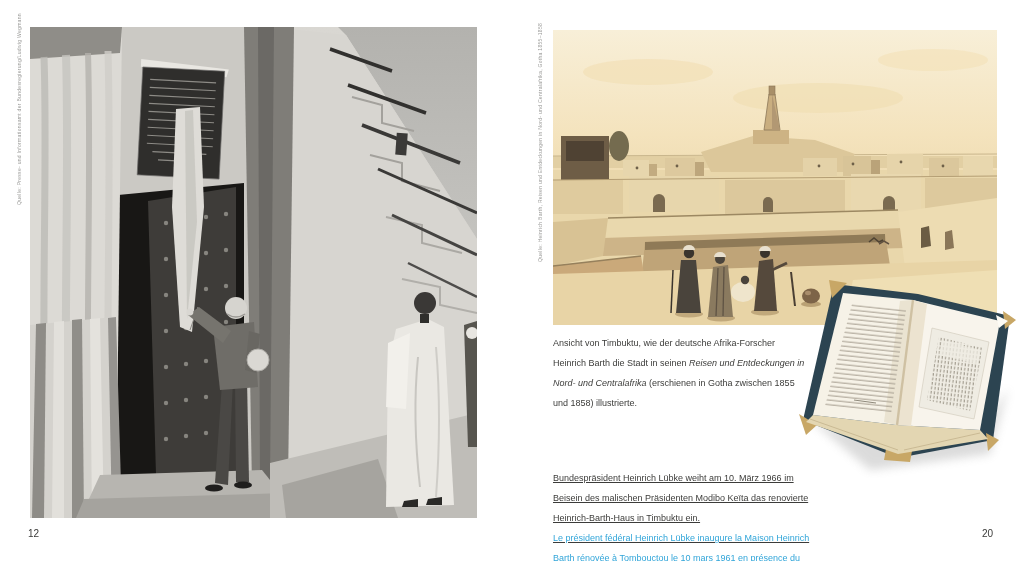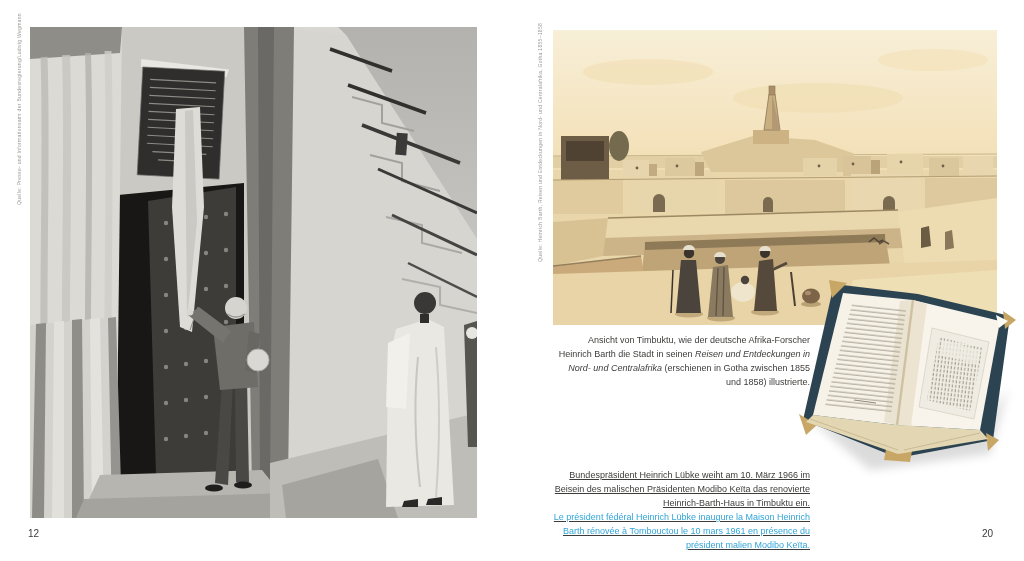--- a/index.html
+++ b/index.html
@@ -2,21 +2,21 @@
 <html><head>
 <meta charset="utf-8">
 <style>
   html,body{margin:0;padding:0;background:#ffffff;}
   .spread{position:relative;width:1024px;height:561px;background:#ffffff;overflow:hidden;
           font-family:"Liberation Sans",sans-serif;}
   .photo-frame{position:absolute;overflow:hidden;}
   .vcredit{position:absolute;font-size:5px;color:#9b9b99;letter-spacing:.3px;white-space:nowrap;
            transform-origin:0 0;transform:rotate(-90deg);}
   .pagenum{position:absolute;font-size:10px;color:#3a3a38;}
-  .caption{position:absolute;width:257px;font-size:9px;line-height:14px;color:#3c3c3a;text-align:right;}
+  .caption{position:absolute;width:257px;font-size:9px;line-height:20px;color:#3c3c3a;}
   .caption .de{color:#3c3c3a;}
   .caption .fr{color:#31a5d9;}
   .caption .it{font-style:italic;}
   svg{display:block;}
 </style>
 </head>
 <body>
 
 <div class="spread">
 

